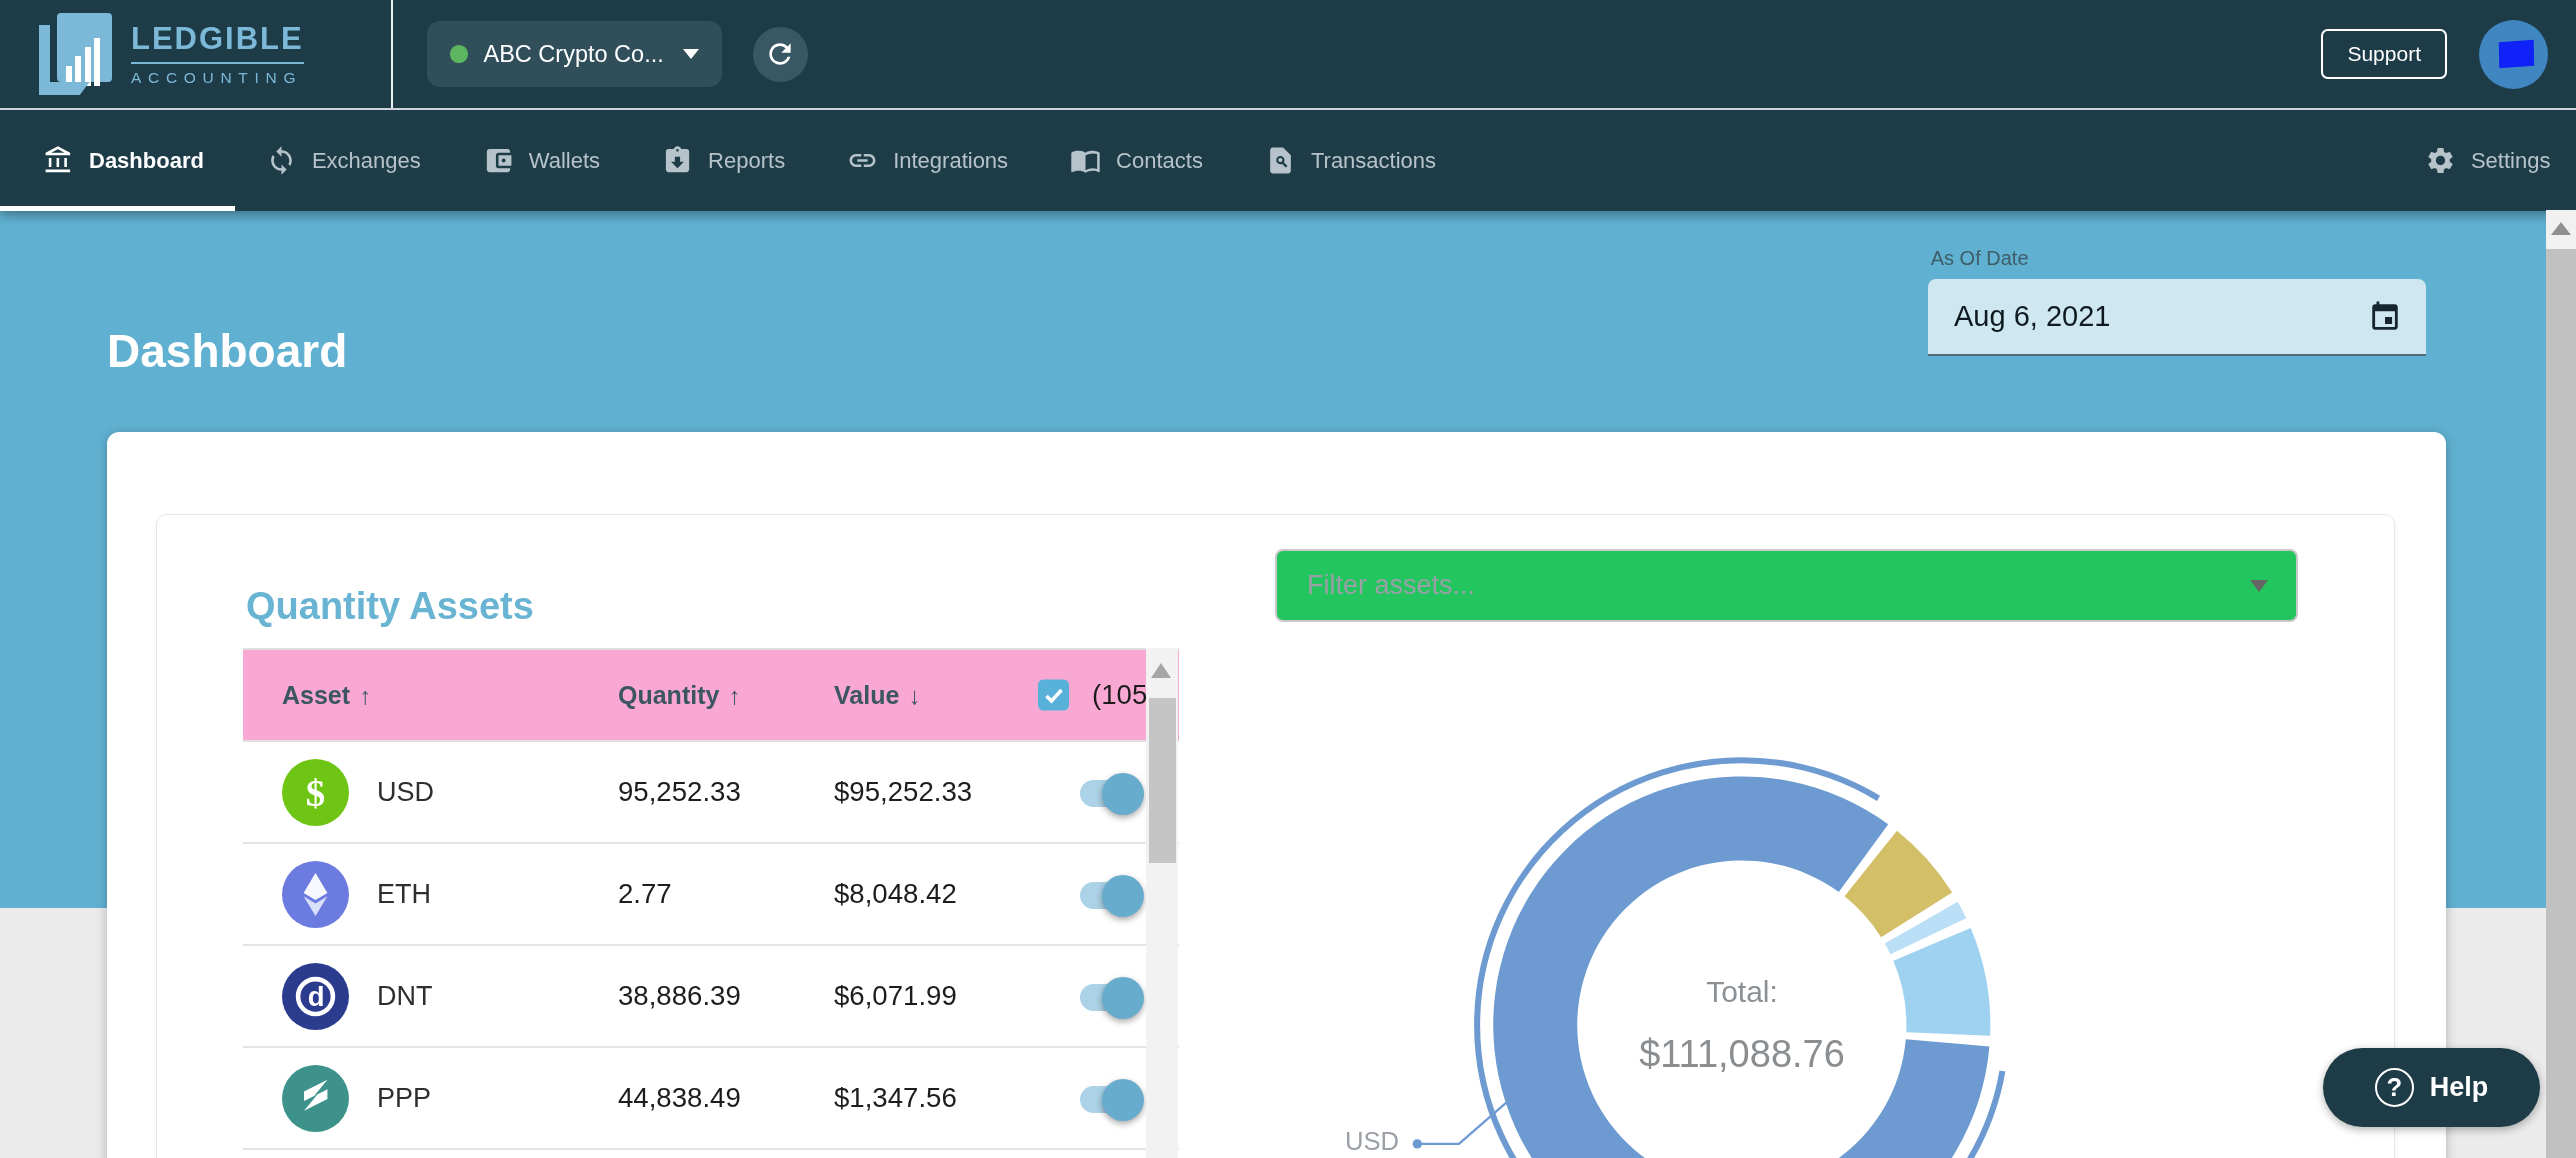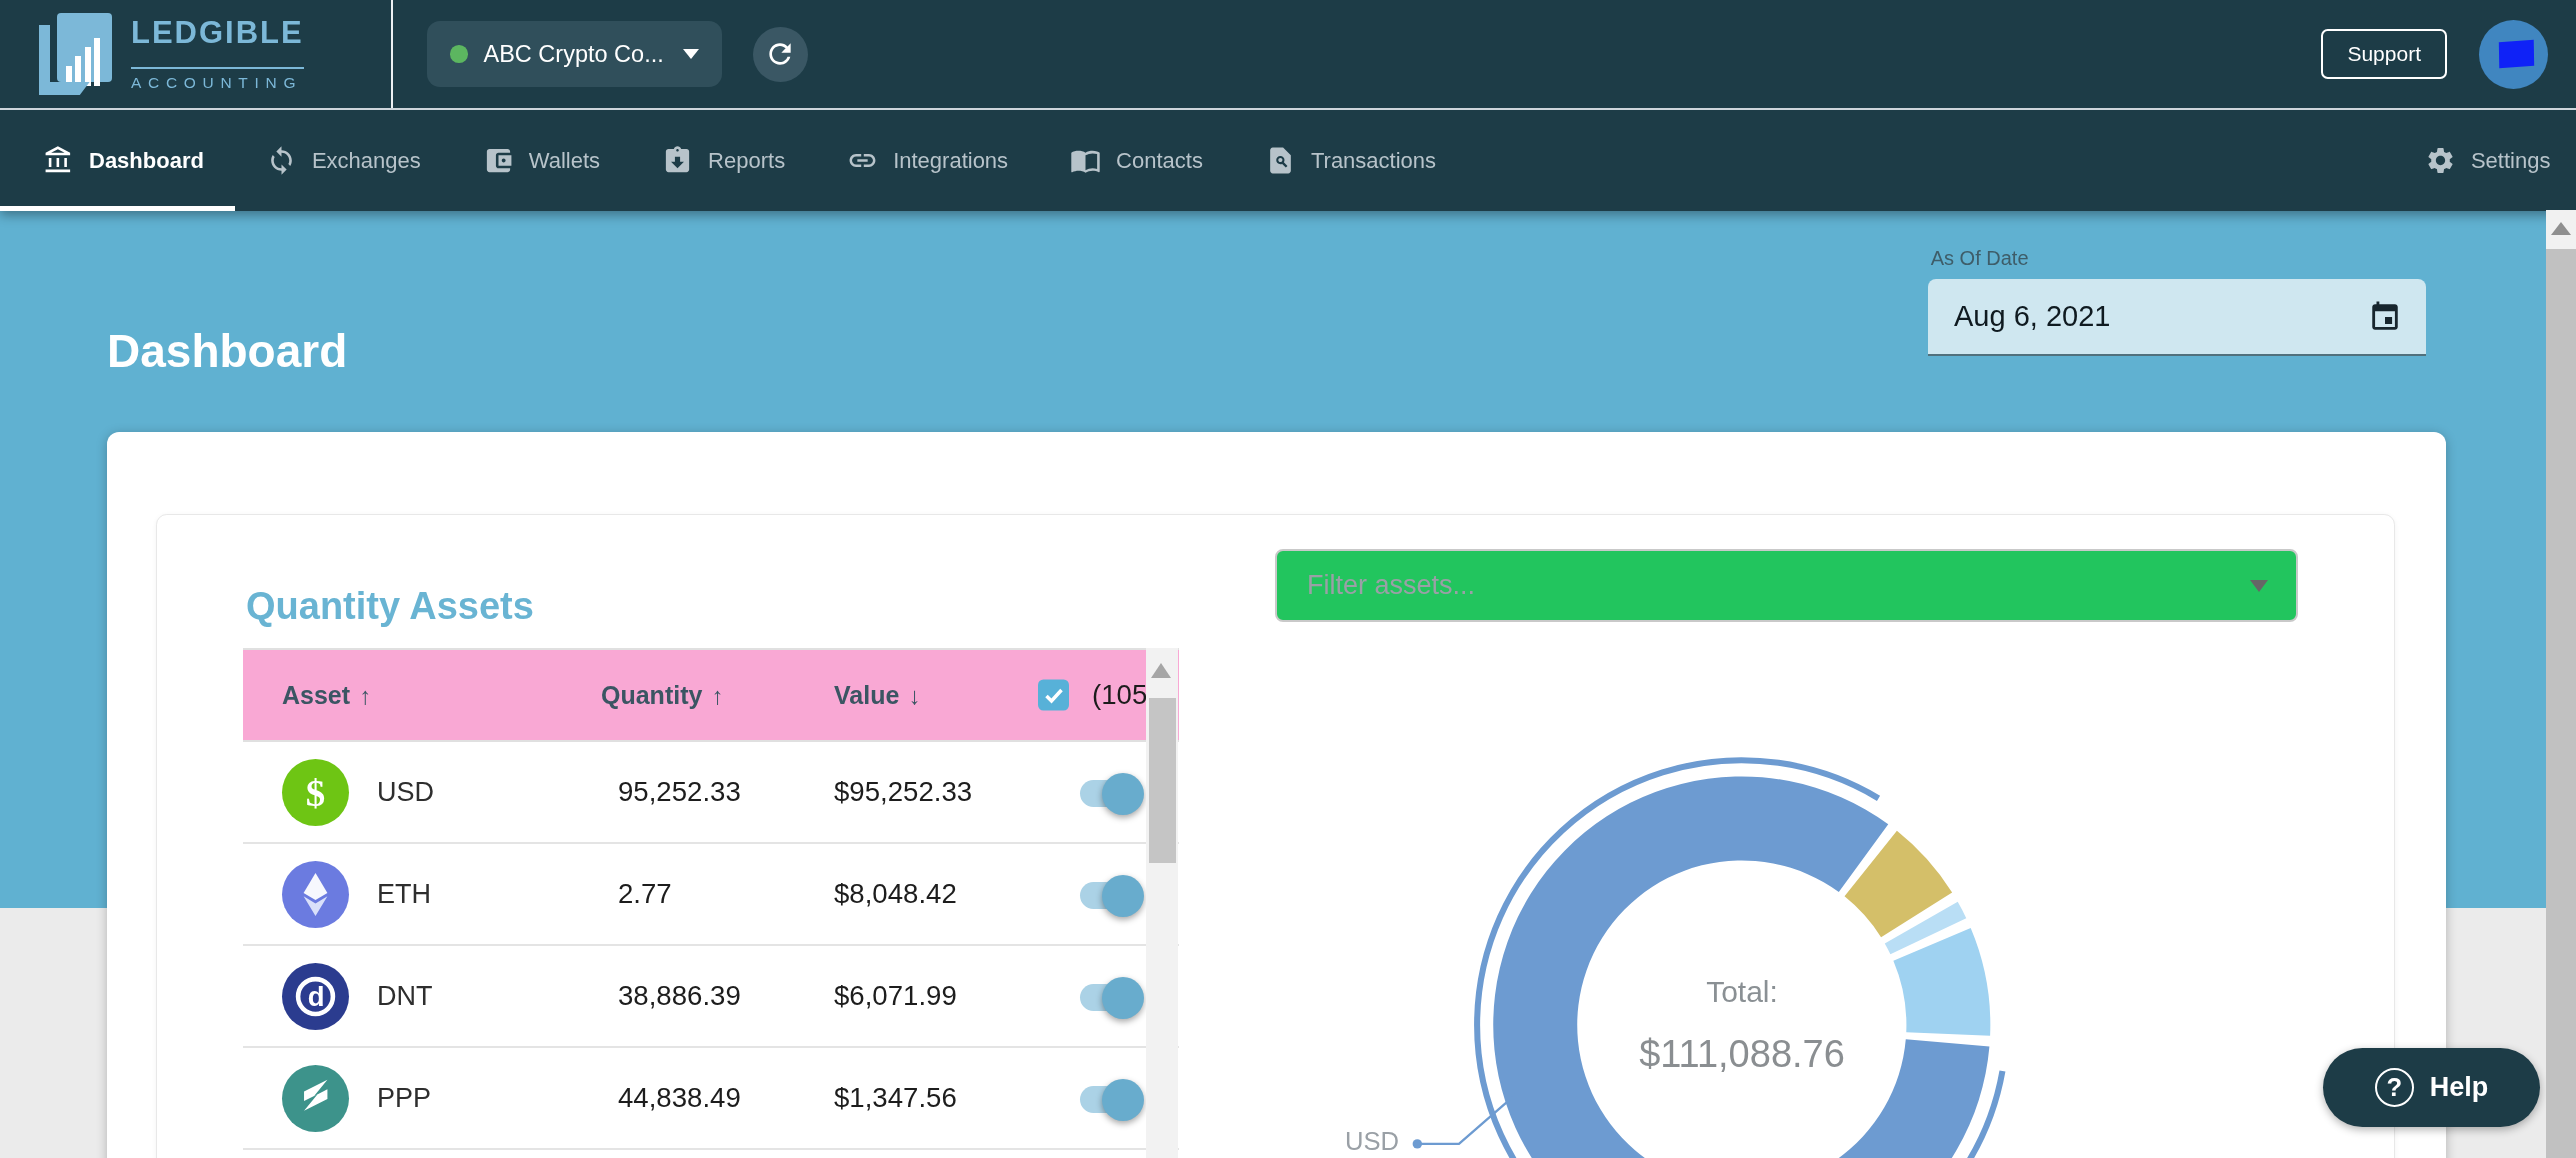--- a/index.html
+++ b/index.html
@@ -13,21 +13,21 @@
 
   
   .topbar { position:absolute; left:0; top:0; width:100%; height:108px; background:#1d3c47; display:flex; align-items:center; z-index:5; }
   .logo-area { width:393px; height:100%; display:flex; align-items:center; gap:19px; padding-left:39px; border-right:2px solid #edf1f4; }
   .logo-mark { position:relative; width:73px; height:82px; }
   .logo-page { position:absolute; left:17.5px; top:0; width:55px; height:69px; background:#7cb8d8; border-radius:4px; }
   .logo-bar  { position:absolute; bottom:9.4px; width:6px; background:#ffffff; }
   .logo-spine{ position:absolute; left:0; top:12px; width:11.4px; height:66px; background:#7cb8d8; }
   .logo-foot { position:absolute; left:0; bottom:0; width:51px; height:13.4px; background:#7cb8d8; clip-path:polygon(0 0,100% 0,80% 100%,0 100%); }
   .brand { display:flex; flex-direction:column; }
-  .brand-line1 { font-size:31px; font-weight:bold; color:#7cb8d8; letter-spacing:2px; line-height:1; padding-bottom:19px; border-bottom:2.7px solid #7cb8d8; }
+  .brand-line1 { font-size:31px; font-weight:bold; color:#7cb8d8; letter-spacing:2px; line-height:1; padding-bottom:8px; border-bottom:2.7px solid #7cb8d8; }
   .brand-line2 { font-size:15.5px; color:#7cb8d8; letter-spacing:6.7px; margin-top:6px; line-height:1; }
   .org-pill { margin-left:34px; height:66px; background:#304f5b; border-radius:13px; display:flex; align-items:center; padding:0 23px; cursor:pointer; }
   .org-dot { width:17.5px; height:17.5px; border-radius:50%; background:#5cb660; margin-right:16px; }
   .org-label { font-size:23.5px; color:#fff; }
   .org-caret { width:0; height:0; border-left:8px solid transparent; border-right:8px solid transparent; border-top:10.8px solid #fff; margin-left:19px; }
   .refresh-btn { margin-left:31px; width:55px; height:55px; border-radius:50%; background:#3a5764; display:flex; align-items:center; justify-content:center; cursor:pointer; }
   .refresh-btn svg { width:32px; height:32px; color:#fff; }
   .topbar-spacer { flex:1; }
   .support-btn { border:2px solid #fff; border-radius:6.7px; color:#fff; font-size:21px; padding:11.4px 24px; margin-right:32px; cursor:pointer; background:transparent; }
   .avatar { width:69px; height:69px; border-radius:50%; background:#4086c0; margin-right:28px; display:flex; align-items:center; justify-content:center; cursor:pointer; overflow:hidden; }
@@ -61,21 +61,21 @@
   .filter-box { position:absolute; left:1275px; top:549px; width:1023px; height:73px; border:2px solid #c9c9c9; border-radius:8px; background:#22c55e; display:flex; align-items:center; padding:0 28px; z-index:3; cursor:pointer; }
   .filter-input { flex:1; border:none; outline:none; background:transparent; font-size:27px; color:#444; font-family:inherit; }
   .filter-input::placeholder { color:#9aa0a6; opacity:1; }
   .filter-caret { width:0; height:0; border-left:9.4px solid transparent; border-right:9.4px solid transparent; border-top:12.8px solid #666; }
 
   
   .table { position:absolute; left:243px; top:648px; width:936px; z-index:3; background:#f9a8d4; }
   .thead { position:relative; height:94px; border-top:2px solid #e0e0e0; border-bottom:2px solid #e0e0e0; }
   .th { position:absolute; top:50%; transform:translateY(-50%); font-size:25px; font-weight:bold; color:#3b5563; display:flex; align-items:center; gap:9.4px; cursor:pointer; }
   .th .sort { font-weight:normal; font-size:24px; }
-  .th-asset { left:39px; } .th-qty { left:358px; } .th-value { left:591px; }
+  .th-asset { left:39px; } .th-qty { left:375px; } .th-value { left:591px; }
   .th-check { position:absolute; left:795px; top:50%; transform:translateY(-50%); width:31px; height:31px; background:#57b1d8; border-radius:5.4px; display:flex; align-items:center; justify-content:center; cursor:pointer; }
   .th-check svg { width:24px; height:24px; }
   .th-count { position:absolute; left:849px; top:50%; transform:translateY(-50%); font-size:27.6px; color:#1c1c1c; white-space:nowrap; }
   .row { position:relative; height:102px; border-bottom:2px solid #e4e4e4; background:#fff; }
   .a-icon { position:absolute; left:39px; top:17px; width:67px; height:67px; border-radius:50%; display:flex; align-items:center; justify-content:center; }
   .a-icon svg { width:55px; height:55px; }
   .a-sym { position:absolute; left:134px; top:50%; transform:translateY(-50%); font-size:27px; color:#2e2e2e; }
   .a-qty { position:absolute; left:375px; top:50%; transform:translateY(-50%); font-size:27.6px; color:#1d1d1d; }
   .a-val { position:absolute; left:591px; top:50%; transform:translateY(-50%); font-size:27.6px; color:#1d1d1d; }
   .toggle { position:absolute; left:837px; top:38px; width:61px; height:27px; border-radius:13.4px; background:#abd2e6; cursor:pointer; }

